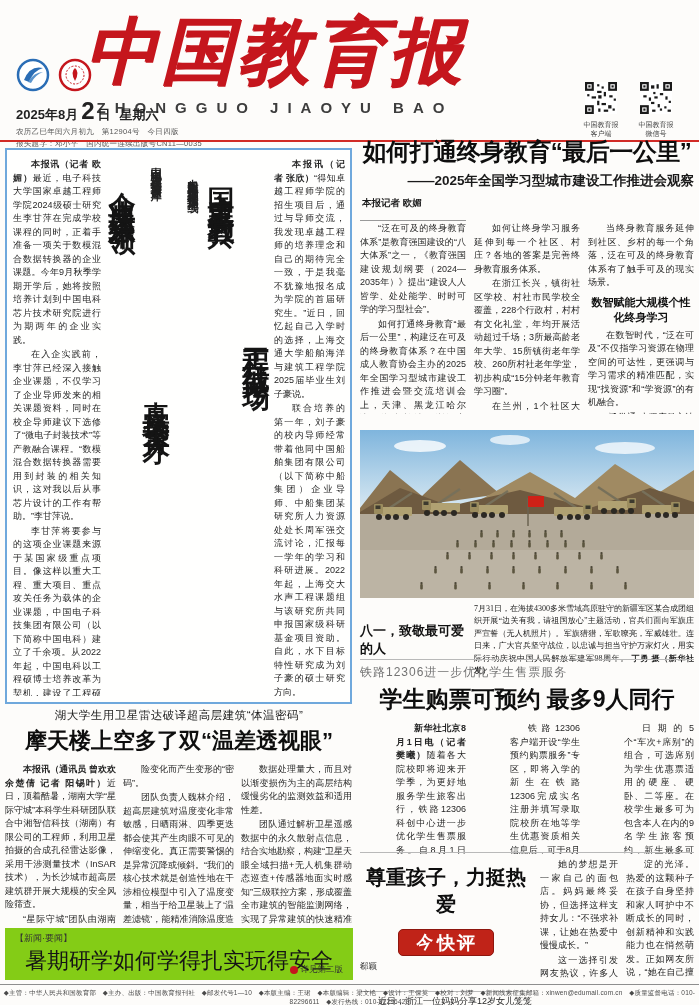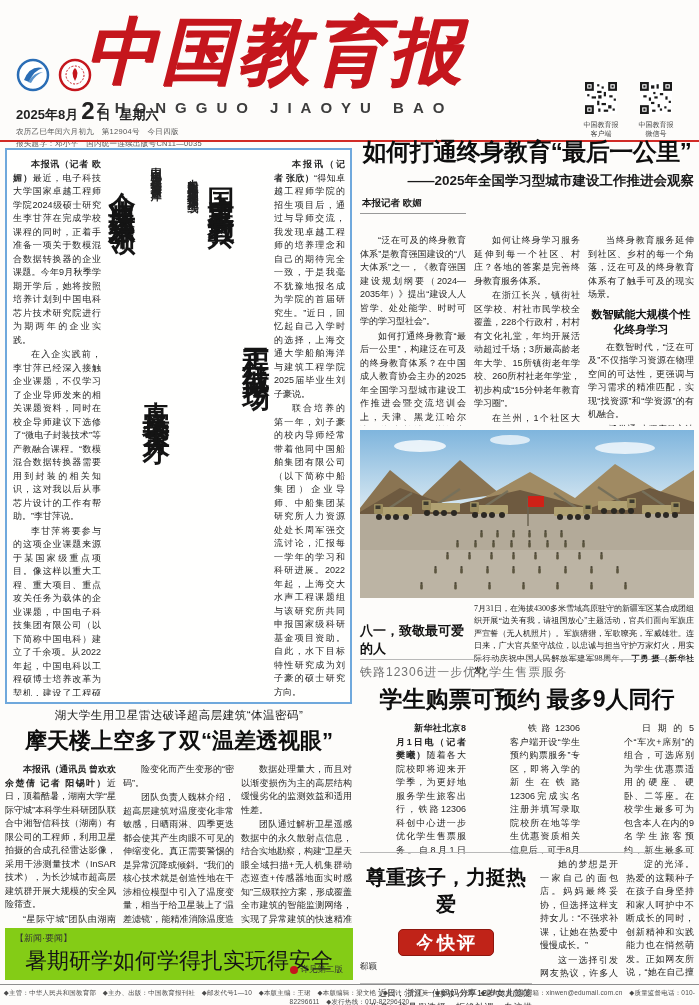--- a/index.html
+++ b/index.html
@@ -55,21 +55,21 @@
   .a1-big2 { margin-top:10px; }
   .a2-kicker { width:19px; margin-left:6px; padding-top:12px; }
   .a2-big1 { width:31px; padding-top:8px; }
   .a2-big2 { width:31px; padding-top:168px; }
   .a2-text { flex:1; overflow:hidden; }
 
   
   .main-story { position:absolute; left:360px; top:136px; width:334px; }
   .main-hl { font-size:24px; font-weight:900; text-align:center; color:#0e0e0e; letter-spacing:-0.5px; }
   .main-sub { font-size:13.5px; font-weight:bold; text-align:right; margin-top:4px; color:#1a1a1a; }
-  .main-byline { font-size:9.5px; font-weight:bold; width:106px; border-bottom:1px solid #999; padding:7px 0 3px 2px; margin-bottom:20px; }
+  .main-byline { font-size:9.5px; font-weight:bold; width:106px; border-bottom:1px solid #999; padding:7px 0 10px 2px; margin-bottom:1px; }
   .main-cols { display:flex; gap:8px; height:192px; }
   .main-cols .col { width:106px; }
 
   
   .photo-block { position:absolute; left:360px; top:430px; width:334px; }
   .photo-frame { width:334px; height:168px; display:block; }
   .caption-row { display:flex; gap:8px; margin-top:5px; }
   .cap-title { width:106px; font-size:13px; font-weight:900; align-self:center; color:#111; }
   .cap-text { flex:1; font-size:8px; line-height:1.55; text-align:justify; color:#222;
               font-family:"Liberation Serif","DejaVu Serif",serif; }
@@ -87,21 +87,21 @@
   .ticket-cols .col { width:106px;margin-left:36px; }
 
   
   .kuaiping { position:absolute; left:360px; top:858px; width:334px; height:123px; display:flex; gap:8px; }
   .kp-left { width:172px; }
   .kp-hl { font-size:20px; font-weight:900; text-align:center; margin-top:6px; color:#0e0e0e; }
   .kp-badge { width:96px; height:27px; margin:11px auto 5px; background:#c02318; border:1px solid #8e160e;
               border-radius:5px; color:#fff; display:flex; align-items:center; justify-content:center; gap:5px; }
   .kp-badge .jin { font-family:"DejaVu Serif",serif; font-style:italic; font-size:17px; font-weight:900; transform:rotate(-12deg); }
   .kp-badge .lbl { font-size:18px; font-weight:bold; letter-spacing:2px; }
-  .kp-author { font-size:8.5px; color:#333; border-bottom:1px solid #bbb; padding-bottom:10px; margin-bottom:3px; }
+  .kp-author { font-size:8.5px; color:#333; border-bottom:1px solid #bbb; padding-bottom:18px; margin-bottom:3px; }
   .kp-col { overflow:hidden; }
   .kp-c2 { width:78px; } .kp-c3 { flex:1; }
 
   
   .tower { position:absolute; left:5px; top:708px; width:348px; }
   .tower-kicker { font-size:11.5px; text-align:center; color:#222; letter-spacing:0.5px; }
   .tower-hl { font-size:22px; font-weight:900; text-align:center; margin:3px 0 7px; color:#0e0e0e; }
   .tower-cols { display:flex; gap:7px; height:162px; }
   .tower-cols .col { width:111px; }
 

